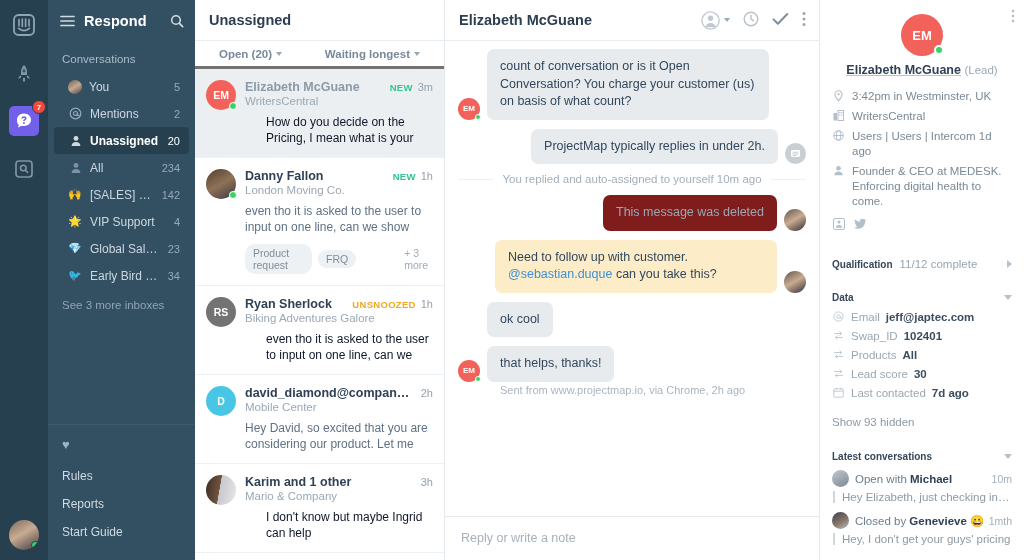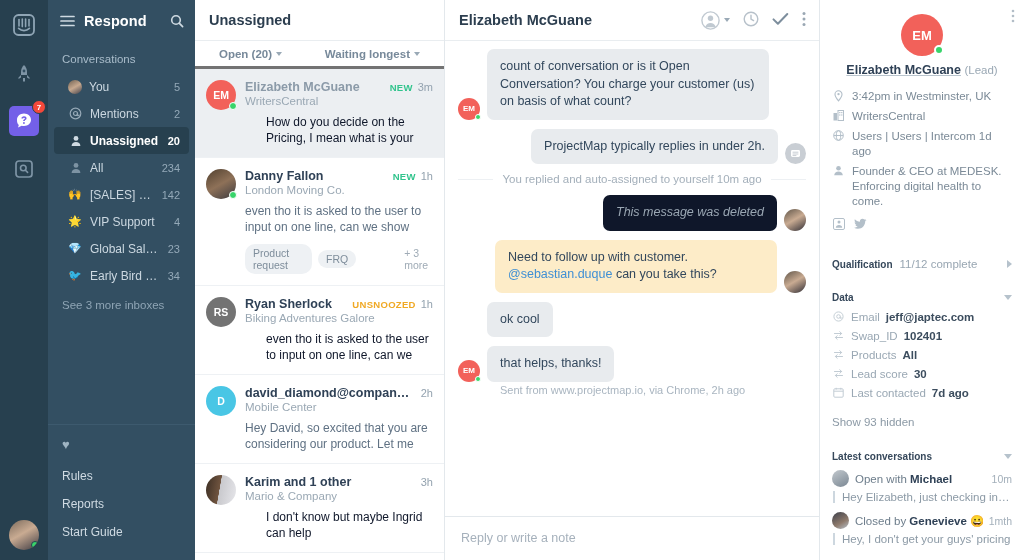--- a/index.html
+++ b/index.html
@@ -63,21 +63,21 @@
   }
   .sb-item {
     display: flex; align-items: center; height: 27px;
     padding: 0 9px 0 14px; margin: 0 6px 0 6px;
     border-radius: 4px; font-size: 12px; color: #ccd8e1; cursor: pointer;
   }
   .sb-item .emo { width: 15px; font-size: 11px; margin-right: 7px; line-height:1; display:inline-flex; justify-content:center; }
   .sb-item .lbl { flex: 1; white-space: nowrap; overflow: hidden; text-overflow: ellipsis; }
   .sb-item .cnt { font-size: 11px; color: #94a9b8; margin-left: 6px; }
   .sb-item.selected { background: #27404f; color: #ffffff; font-weight: 600; }
-  .sb-item.selected .cnt { color: #ffffff; font-weight: 700; }
+  .sb-item.selected .cnt { color: #ffffff; font-weight: 400; }
   .sb-mini-avatar {
     width: 14px; height: 14px; border-radius: 50%; margin-right: 7px;
     background: linear-gradient(150deg,#6f6152,#c7a98f 50%,#40404a);
   }
   .sb-more {
     font-size: 11.5px; color: #8fa5b5; padding: 10px 12px 0 14px; cursor: pointer;
   }
   .sb-spacer { flex: 1; }
   .sb-divider { height:1px; background:#3d5a6e; margin: 0 0 0 0; }
   .sb-foot { padding: 10px 0 14px 0; }
@@ -157,21 +157,21 @@
   .msg { display: flex; align-items: flex-end; margin-bottom: 9px; gap: 7px; }
   .msg.in { justify-content: flex-start; }
   .msg.out { justify-content: flex-end; }
   .bubble {
     max-width: 282px; border-radius: 7px; padding: 9px 13px;
     font-size: 12.5px; line-height: 17.5px; color: #32475c;
   }
   .bubble.grey { background: #e8ebee; }
   .bubble.blue { background: #cfe5f7; }
   .bubble.amber { background: #fdecc8; }
-  .bubble.deleted { background: #0f172a; color: #9aa7b3; font-style: italic; }
+  .bubble.deleted { background: #7f1d1d; color: #9aa7b3; }
   .bubble .mention { color: #3f8fd4; }
   .sm-av {
     width: 22px; height: 22px; border-radius: 50%; flex: 0 0 22px;
     display:flex; align-items:center; justify-content:center;
     font-size: 8px; font-weight: 600; color: #fff; position: relative;
   }
   .sm-av .pres {
     position: absolute; right: -1px; bottom: 0px;
     width: 6px; height: 6px; border-radius: 50%;
     background: #38d46a; border: 1.5px solid #fff;

